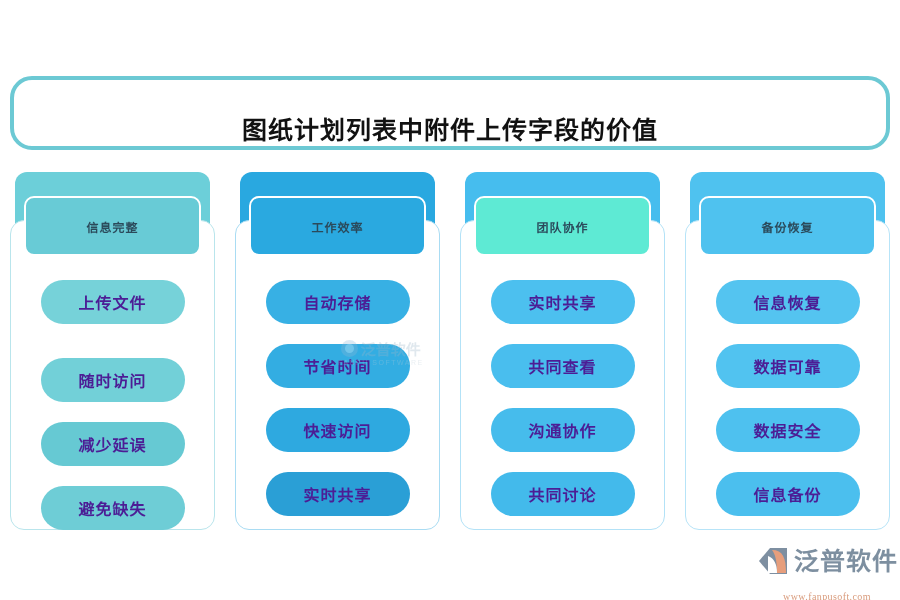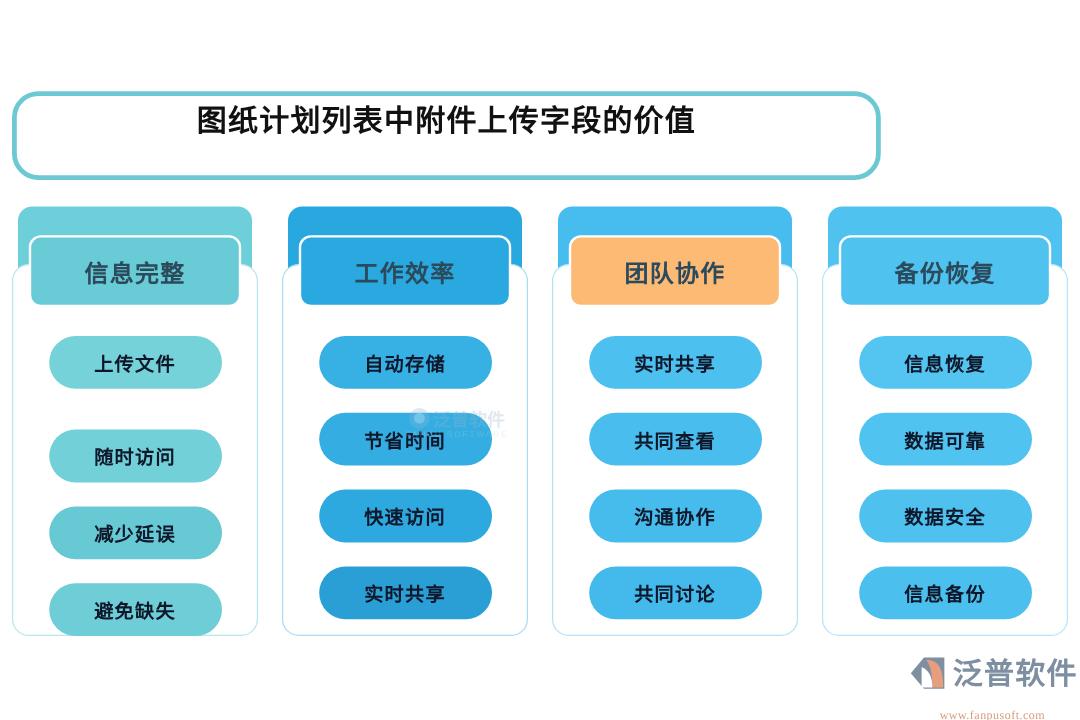--- a/index.html
+++ b/index.html
@@ -21,28 +21,28 @@
     width: 900px;
     height: 600px;
     background: #ffffff;
   }
 
   
   .title-banner {
     position: absolute;
     left: 10px;
     top: 76px;
-    width: 724px;
+    width: 880px;
     height: 74px;
     box-sizing: border-box;
     border: 4px solid #6cc9d4;
     border-radius: 22px;
     background: #ffffff;
     display: flex;
-    align-items: flex-start;
+    align-items: flex-end;
     justify-content: center;
   }
   .title-text {
     font-size: 25px;
     font-weight: bold;
     color: #111111;
     letter-spacing: 1px;
     font-family: "DejaVu Sans", "Liberation Sans", sans-serif;
     white-space: nowrap;
   }
@@ -97,21 +97,21 @@
     height: 60px;
     box-sizing: border-box;
     border: 2px solid #ffffff;
     border-radius: 10px;
     z-index: 3;
     display: flex;
     align-items: center;
     justify-content: center;
   }
   .col-header-text {
-    font-size: 20px;
+    font-size: 12px;
     font-weight: bold;
     color: #2b4a5b;
     letter-spacing: 1px;
     font-family: "DejaVu Sans", "Liberation Sans", sans-serif;
   }
 
   
   .col-items {
     position: absolute;
     left: 0;
@@ -128,21 +128,21 @@
     height: 44px;
     border-radius: 22px;
     display: flex;
     align-items: center;
     justify-content: center;
     box-sizing: border-box;
   }
   .pill-text {
     font-size: 16px;
     font-weight: bold;
-    color: #0f172a;
+    color: #4c1d95;
     letter-spacing: 1px;
     font-family: "DejaVu Sans", "Liberation Sans", sans-serif;
     white-space: nowrap;
   }
 
   
   .watermark {
     position: absolute;
     left: 338px;
     top: 338px;
@@ -272,21 +272,21 @@
             <div class="pill-text">快速访问</div>
           </div>
           <div class="pill" style="background: rgb(42, 159, 214);">
             <div class="pill-text">实时共享</div>
           </div>
         </div>
       </div>
       <div class="column">
         <div class="col-tab" style="background: rgb(70, 189, 238);"></div>
         <div class="col-body" style="border: 1px solid rgb(179, 226, 247);"></div>
-        <div class="col-header" style="background: #fdba74;">
+        <div class="col-header" style="background: #5eead4;">
           <div class="col-header-text">团队协作</div>
         </div>
         <div class="col-items">
           <div class="pill" style="background: rgb(76, 192, 239);">
             <div class="pill-text">实时共享</div>
           </div>
           <div class="pill" style="background: rgb(73, 190, 238);">
             <div class="pill-text">共同查看</div>
           </div>
           <div class="pill" style="background: rgb(70, 188, 236);">

